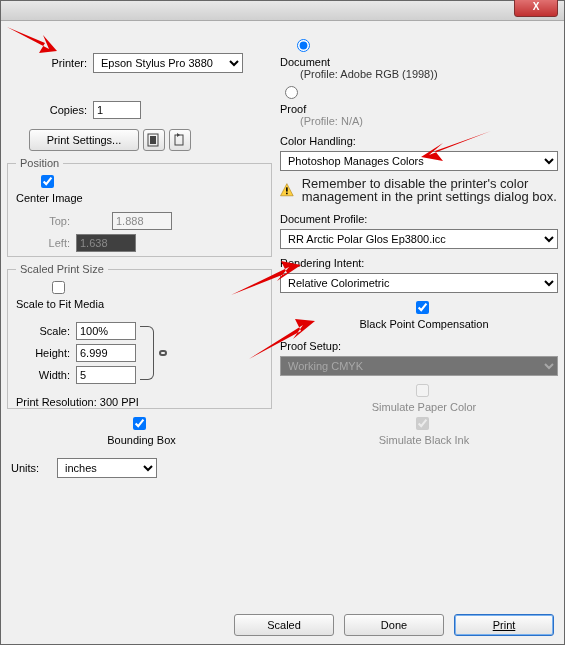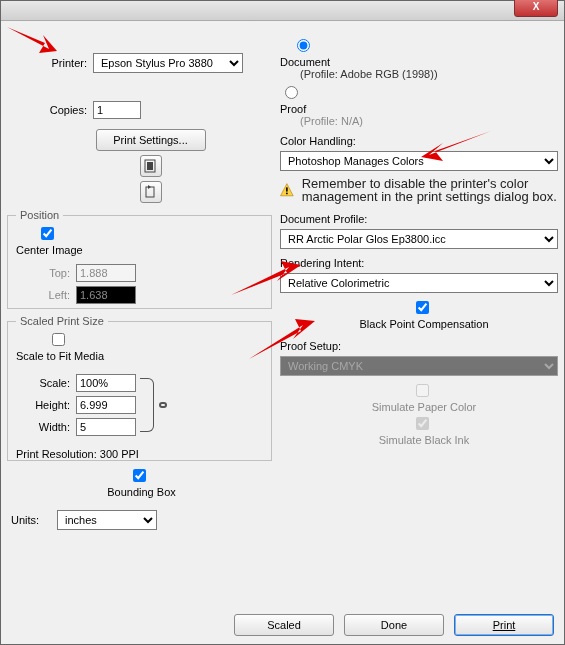--- a/index.html
+++ b/index.html
@@ -53,21 +53,21 @@
         <select style="width:150px; margin-left:6px;">
           <option>Epson Stylus Pro 3880</option>
         </select>
       </div>
 
       <div class="row" style="margin-top:28px; margin-left:36px;">
         <label class="lbl-right" style="width:44px;">Copies:</label>
         <input type="text" style="width: 48px; margin-left: 6px;" value="1">
       </div>
 
-      <div class="row" style="margin-top:10px; margin-left:22px; gap:4px;flex-direction:column;">
+      <div class="row" style="margin-top:10px; margin-left:22px; gap:4px;">
         <button class="btn btn-wide">Print Settings...</button>
         <button class="btn icon-btn">
           <svg width="14" height="14">
               <rect x="1" y="1" width="10" height="12" fill="none" stroke="#444"></rect>
               <rect x="3" y="3" width="6" height="8" fill="#444"></rect>
             </svg>
         </button>
         <button class="btn icon-btn">
           <svg width="14" height="14">
               <rect x="2" y="2" width="8" height="10" fill="none" stroke="#444"></rect>
@@ -75,27 +75,27 @@
             </svg>
         </button>
       </div>
 
       <fieldset>
         <legend>Position</legend>
         <label class="check">
           <input type="checkbox" checked="" style="">
             <span>Center Image</span>
         </label>
-        <div class="row" style="margin-top:8px;">
+        <div class="row" style="margin-top:8px;gap:36px;">
           <label class="lbl-right disabled" style="width:54px;">Top:</label>
           <input type="text" class="disabled" disabled="" style="width: 60px; margin-left: 6px; background: rgb(244, 244, 244);" value="1.888">
         </div>
         <div class="row">
           <label class="lbl-right disabled" style="width:54px;">Left:</label>
-          <input type="text" class="disabled" disabled="" style="width: 60px; margin-left: 6px; background: #000000;" value="1.638">
+          <input type="text" class="disabled" disabled="" style="width: 60px; margin-left: 6px; background: #404040;" value="1.638">
         </div>
       </fieldset>
 
       <fieldset>
         <legend>Scaled Print Size</legend>
         <label class="check">
           <input type="checkbox" style="">
             <span>Scale to Fit Media</span>
         </label>
         <div style="display:flex; align-items:center; margin-top:8px;">

